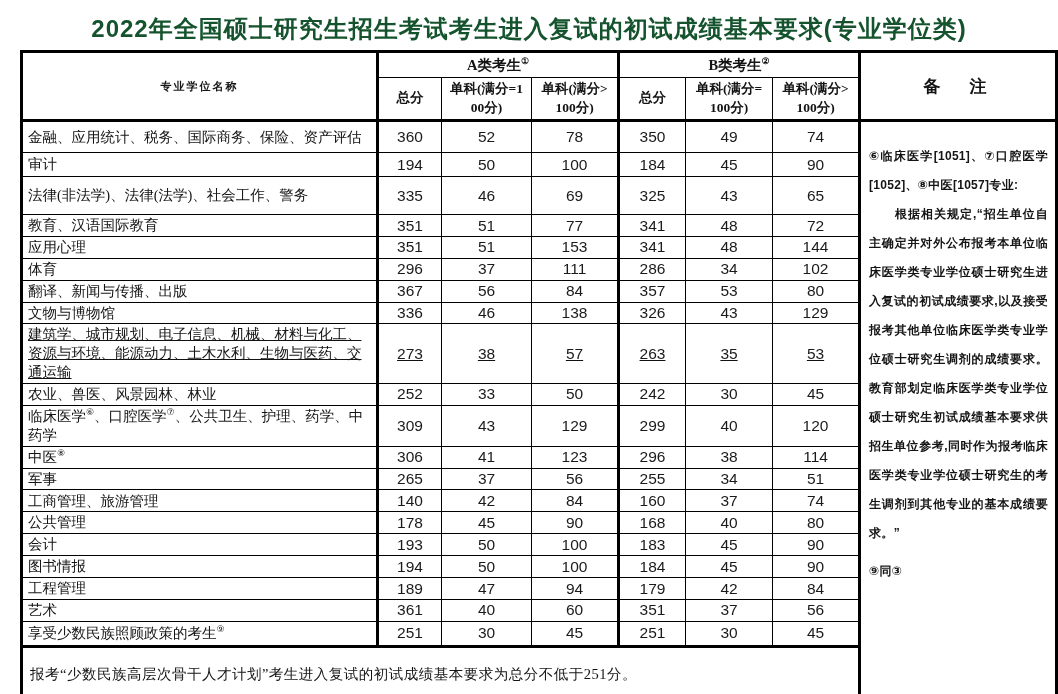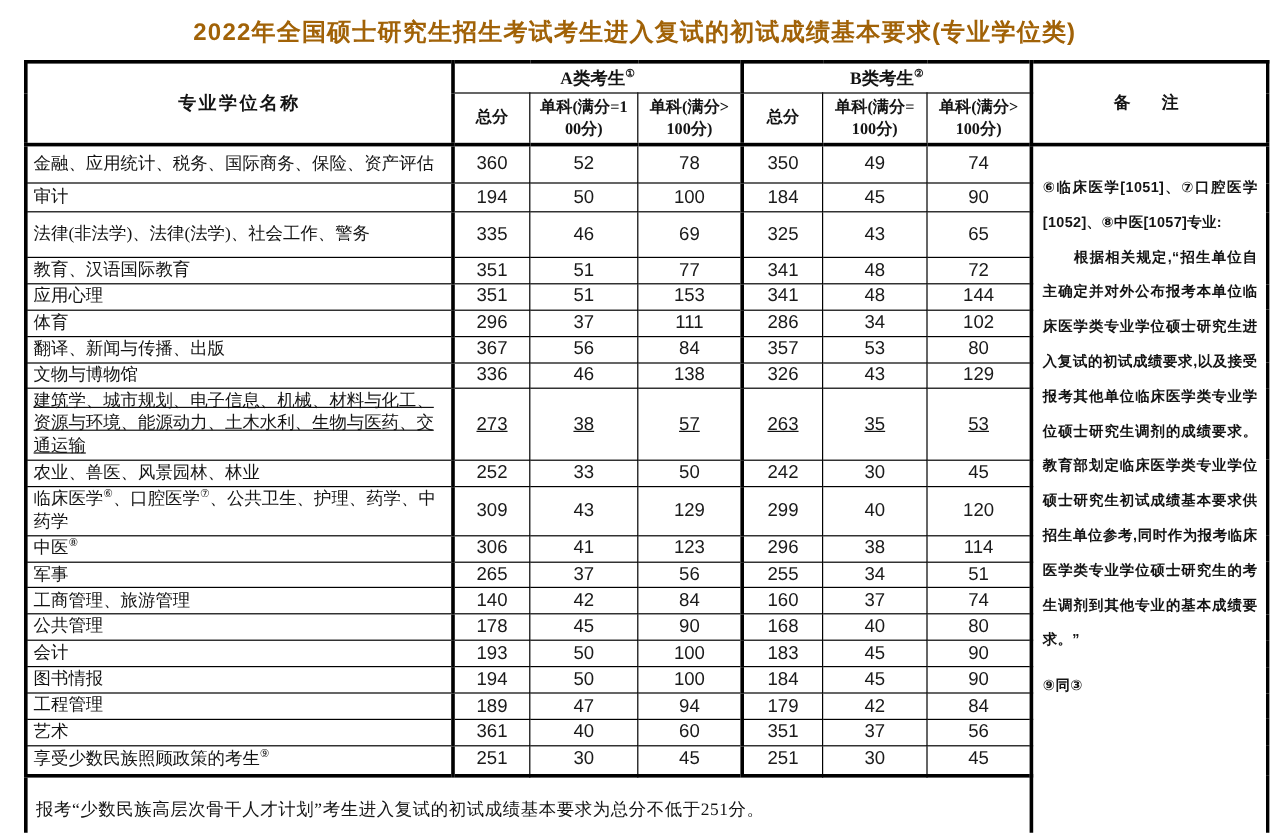--- a/index.html
+++ b/index.html
@@ -3,30 +3,30 @@
 <meta charset="utf-8">
 <style>
   html,body{margin:0;padding:0;background:#ffffff;}
   body{
     position:relative;width:1058px;height:694px;overflow:hidden;
     font-family:"Liberation Serif","DejaVu Serif",serif;color:#111;
   }
   .doc-title{
     padding-top:13px;text-align:center;
     font-family:"Liberation Sans","DejaVu Sans",sans-serif;
-    font-size:20px;font-weight:700;letter-spacing:1px;color:#a16207;
+    font-size:24px;font-weight:700;letter-spacing:1px;color:#14532d;
   }
   table.score-table{
     position:absolute;left:20px;top:50px;width:1035px;
     border-collapse:collapse;table-layout:fixed;background:#fff;
     border:3px solid #000;
   }
   th,td{border:1px solid #000;padding:0;color:#141414;}
   thead th{font-weight:600;text-align:center;vertical-align:middle;}
-  th.name-head{font-size:15px;letter-spacing:2px;}
+  th.name-head{font-size:11px;letter-spacing:2px;}
   th.grp-head{height:24px;font-size:14.5px;margin-top:48px;}
   th.sub-head{
     height:41px;font-size:13.5px;line-height:1.35;
     word-break:break-all;padding:0 7px;
   }
   thead tr.sub-row th, thead th.name-head, thead th.remarks-head{border-bottom:3px solid #000;}
   .sep-l{border-left:3px solid #000 !important;}
   td.name-cell{
     font-size:14.5px;line-height:1.3;padding:1px 5px;vertical-align:middle;
   }
@@ -65,21 +65,21 @@
     <col style="width:67px">
       <col style="width:87px">
       <col style="width:87px">
       <col style="width:197px">
   </colgroup>
   <thead>
     <tr>
       <th rowspan="2" class="name-head">专业学位名称</th>
       <th colspan="3" class="grp-head sep-l">A类考生<sup>①</sup></th>
       <th colspan="3" class="grp-head sep-l">B类考生<sup>②</sup></th>
-      <th rowspan="2" class="remarks-head sep-l" style="font-size:14px;letter-spacing:6px;font-family:Liberation Mono, monospace;">备　注</th>
+      <th rowspan="2" class="remarks-head sep-l" style="font-size:17px;letter-spacing:6px;font-family:Liberation Mono, monospace;">备　注</th>
     </tr>
     <tr class="sub-row">
       <th class="sub-head sep-l">总分</th>
       <th class="sub-head">单科(满分=100分)</th>
       <th class="sub-head">单科(满分&gt;100分)</th>
       <th class="sub-head sep-l">总分</th>
       <th class="sub-head">单科(满分=100分)</th>
       <th class="sub-head">单科(满分&gt;100分)</th>
     </tr>
   </thead>

